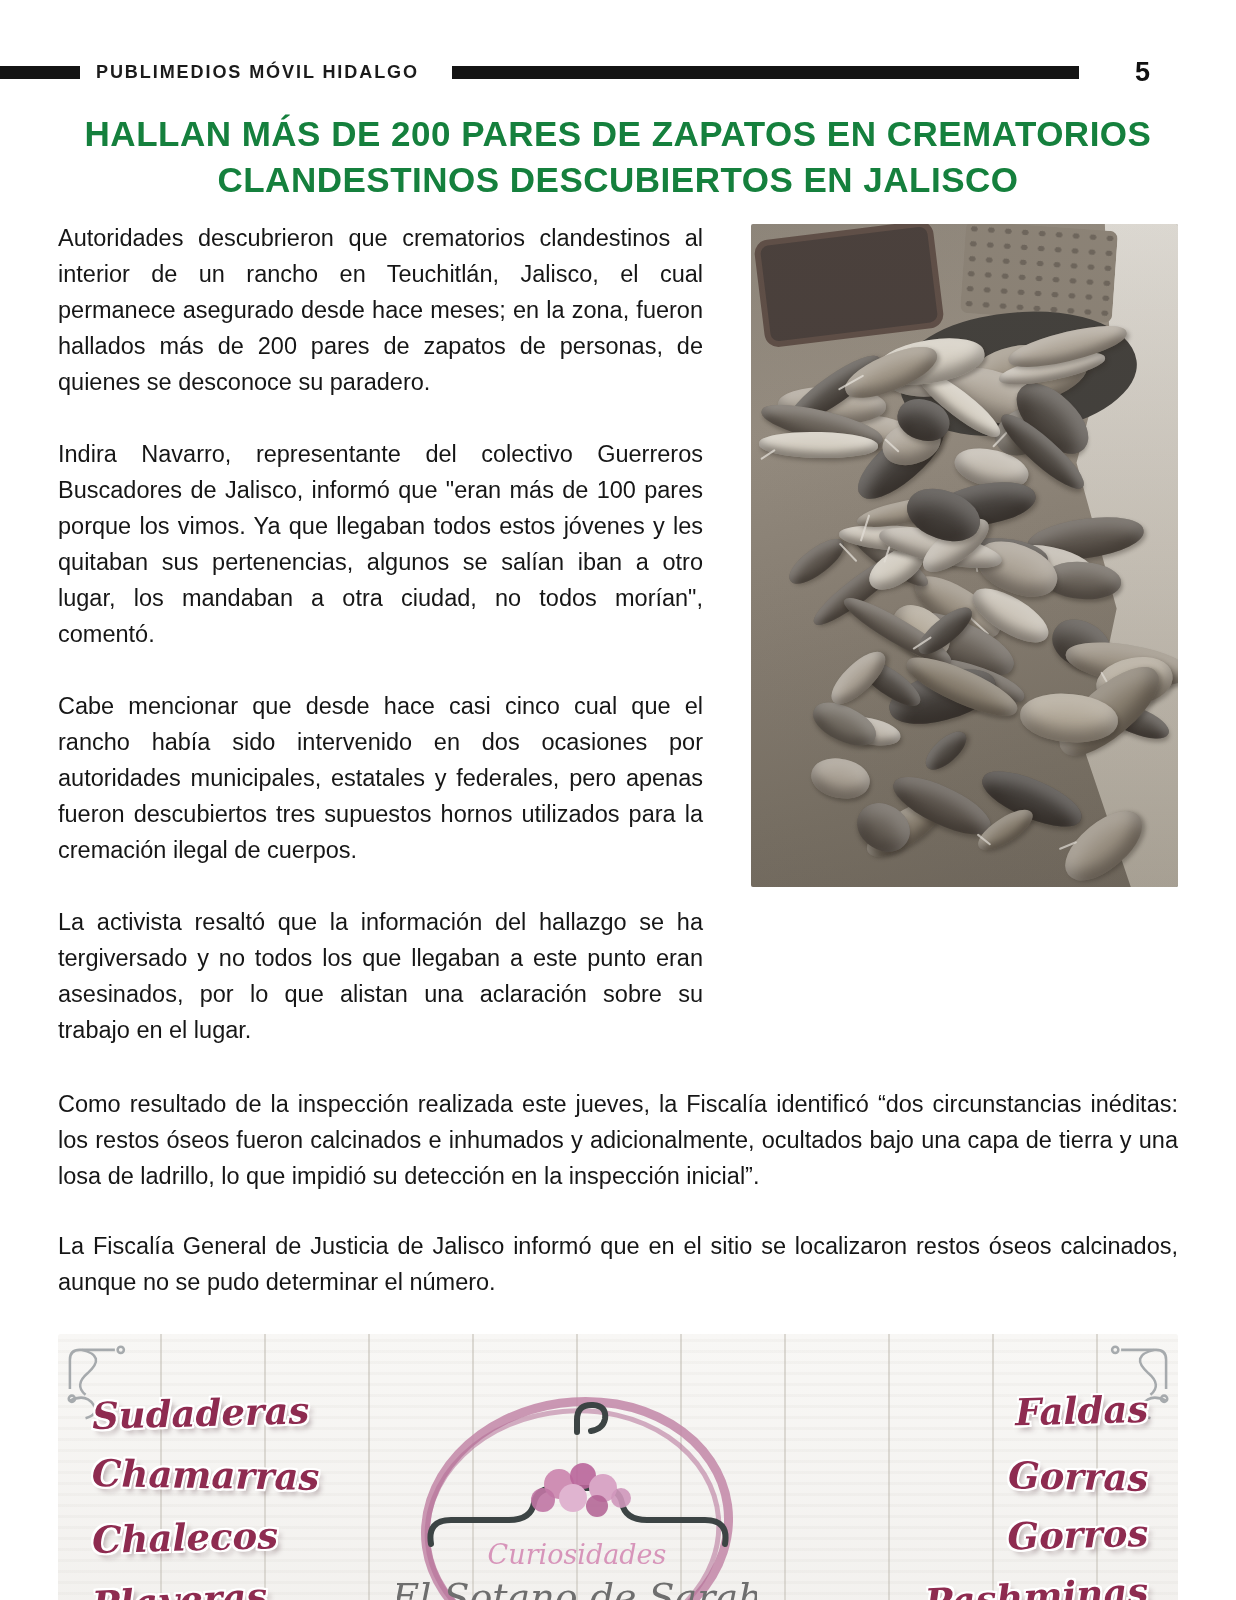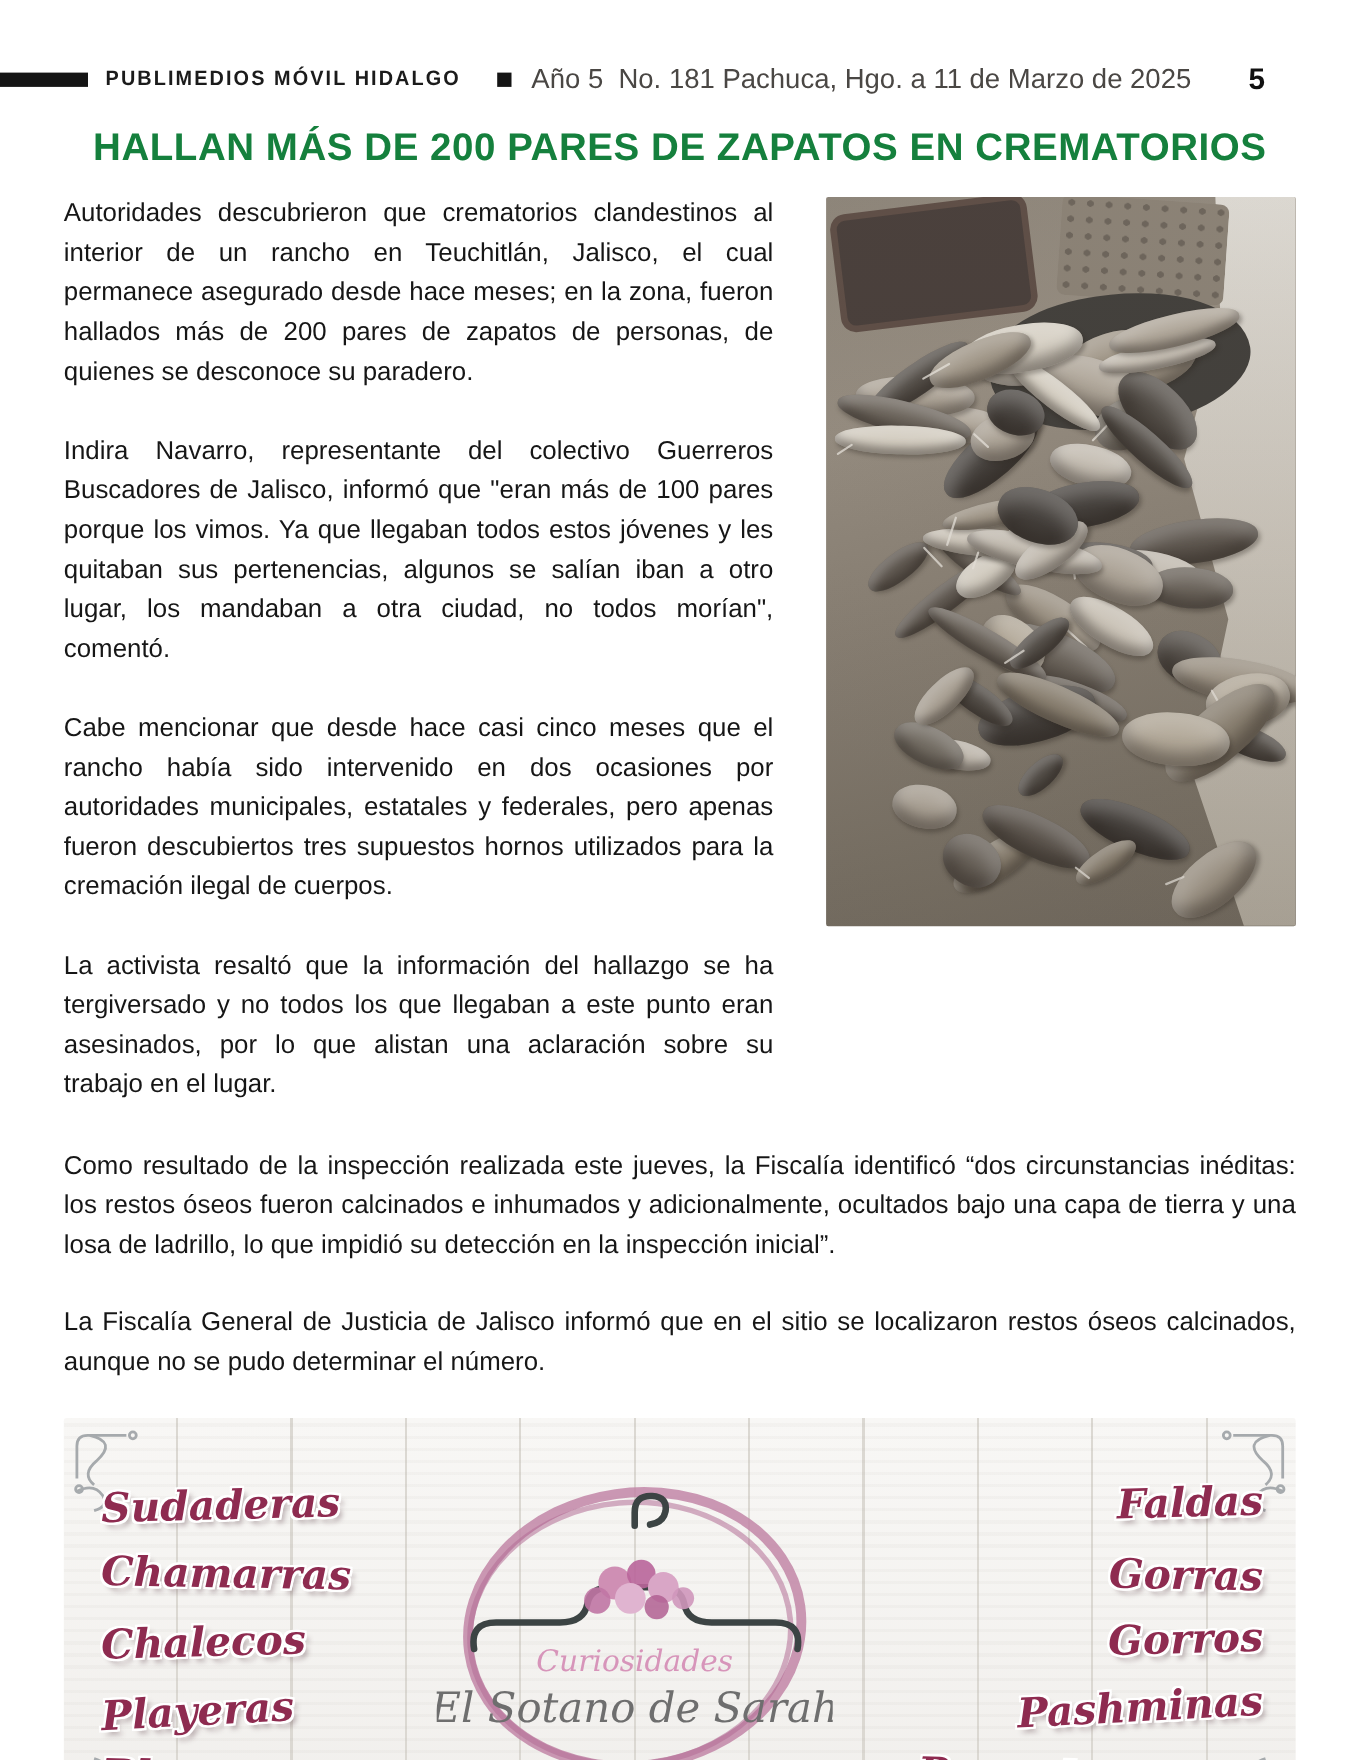--- a/index.html
+++ b/index.html
@@ -115,33 +115,33 @@
 </style>
 </head>
 <body>
 
 <div class="page">
 
   <header class="masthead">
     <div class="rule rule-left"></div>
     <div class="brand">PUBLIMEDIOS MÓVIL HIDALGO</div>
     <div class="rule rule-mid"></div>
-    <div class="issue">Año 5  No. 181 Pachuca, Hgo. a 11 de Marzo de 2025</div>
     <div class="pagenum">5</div>
   </header>
 
   <h1 class="headline">
     <span>HALLAN MÁS DE 200 PARES DE ZAPATOS EN CREMATORIOS</span><br>
+    <span>CLANDESTINOS DESCUBIERTOS EN JALISCO</span>
   </h1>
 
   <div class="content-row">
     <div class="col-text">
       <p>Autoridades descubrieron que crematorios clandestinos al interior de un rancho en Teuchitlán, Jalisco, el cual permanece asegurado desde hace meses; en la zona, fueron hallados más de 200 pares de zapatos de personas, de quienes se desconoce su paradero.</p>
       <p>Indira Navarro, representante del colectivo Guerreros Buscadores de Jalisco, informó que "eran más de 100 pares porque los vimos. Ya que llegaban todos estos jóvenes y les quitaban sus pertenencias, algunos se salían iban a otro lugar, los mandaban a otra ciudad, no todos morían", comentó.</p>
-      <p>Cabe mencionar que desde hace casi cinco meses que el rancho había sido intervenido en dos ocasiones por autoridades municipales, estatales y federales, pero apenas fueron descubiertos tres supuestos hornos utilizados para la cremación ilegal de cuerpos.</p>
+      <p>Cabe mencionar que desde hace casi cinco cual que el rancho había sido intervenido en dos ocasiones por autoridades municipales, estatales y federales, pero apenas fueron descubiertos tres supuestos hornos utilizados para la cremación ilegal de cuerpos.</p>
       <p>La activista resaltó que la información del hallazgo se ha tergiversado y no todos los que llegaban a este punto eran asesinados, por lo que alistan una aclaración sobre su trabajo en el lugar.</p>
     </div>
 
     <figure class="photo">
       <div class="ph-wall"></div>
       <div class="ph-suitcase"></div>
       <div class="ph-bag"></div>
       <div class="ph-jacket"></div>
       <div id="photo-canvas">
           <div class="shoe" style="left: 37.0364%; top: 54.9038%; width: 97.4332px; height: 37.9343px; background: rgb(167, 157, 142); transform: rotate(31.5699deg); box-shadow: rgba(255, 255, 255, 0.28) 0px 11.3803px 13.277px inset, rgba(30, 25, 20, 0.45) 0px -9.48356px 11.3803px inset, rgba(40, 35, 28, 0.35) 2px 3px 4px;"></div>

